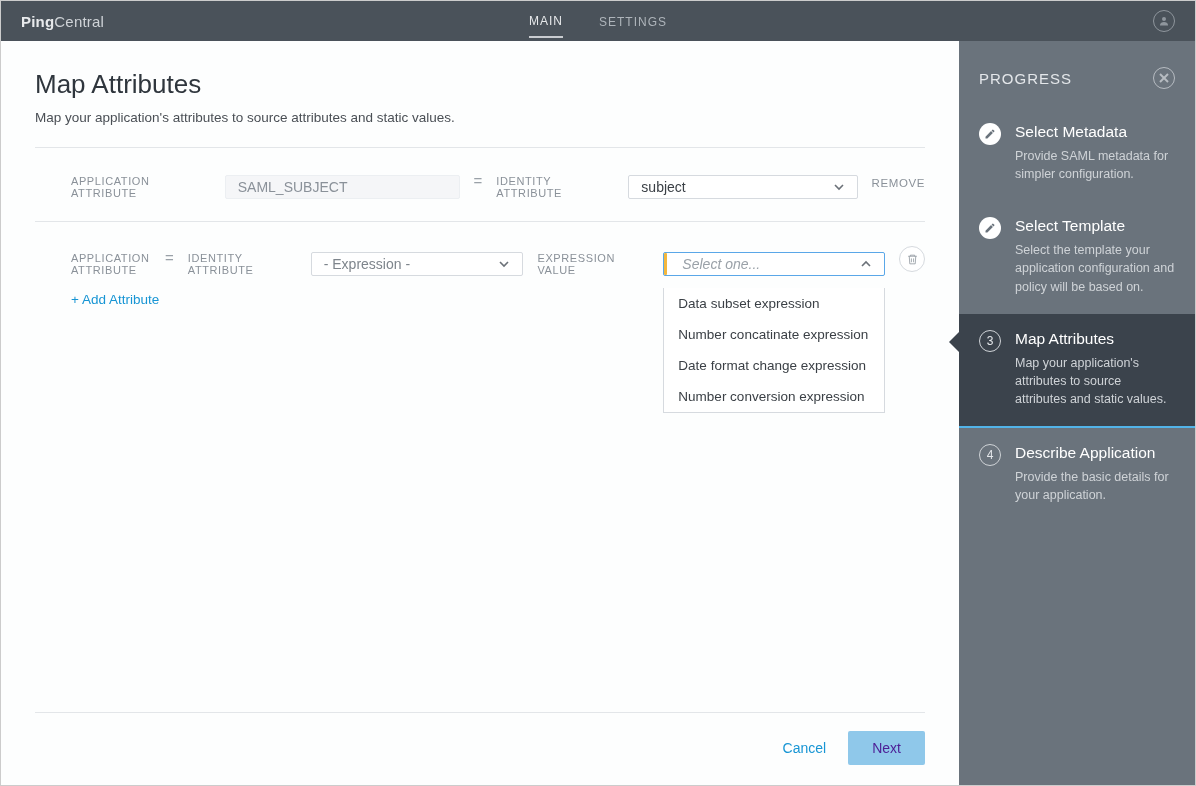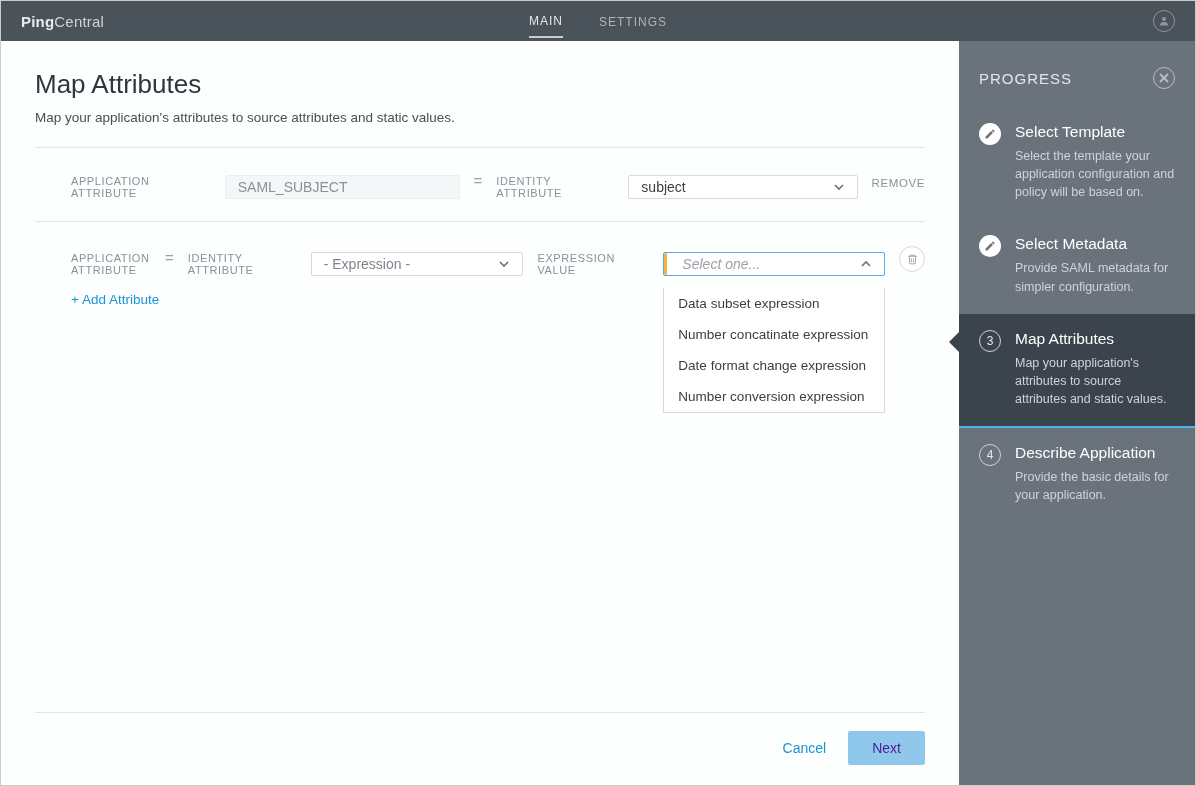--- a/index.html
+++ b/index.html
@@ -431,34 +431,34 @@
         </div>
       </div>
 
       <div class="step">
         <div class="step-icon done">
           <svg viewBox="0 0 24 24">
               <path d="M3 17.25V21h3.75L17.81 9.94l-3.75-3.75L3 17.25zM20.71 7.04a1 1 0 0 0 0-1.41l-2.34-2.34a1 1 0 0 0-1.41 0l-1.83 1.83 3.75 3.75 1.83-1.83z"></path>
             </svg>
         </div>
         <div class="step-body">
-          <div class="step-title">Select Template</div>
-          <div class="step-desc">Select the template your application configuration and policy will be based on.</div>
+          <div class="step-title">Select Metadata</div>
+          <div class="step-desc">Provide SAML metadata for simpler configuration.</div>
         </div>
       </div>
 
       <div class="step">
         <div class="step-icon done">
           <svg viewBox="0 0 24 24">
               <path d="M3 17.25V21h3.75L17.81 9.94l-3.75-3.75L3 17.25zM20.71 7.04a1 1 0 0 0 0-1.41l-2.34-2.34a1 1 0 0 0-1.41 0l-1.83 1.83 3.75 3.75 1.83-1.83z"></path>
             </svg>
         </div>
         <div class="step-body">
-          <div class="step-title">Select Metadata</div>
-          <div class="step-desc">Provide SAML metadata for simpler configuration.</div>
+          <div class="step-title">Select Template</div>
+          <div class="step-desc">Select the template your application configuration and policy will be based on.</div>
         </div>
       </div>
 
       <div class="step active">
         <div class="step-icon num">3</div>
         <div class="step-body">
           <div class="step-title">Map Attributes</div>
           <div class="step-desc">Map your application's attributes to source attributes and static values.</div>
         </div>
       </div>

